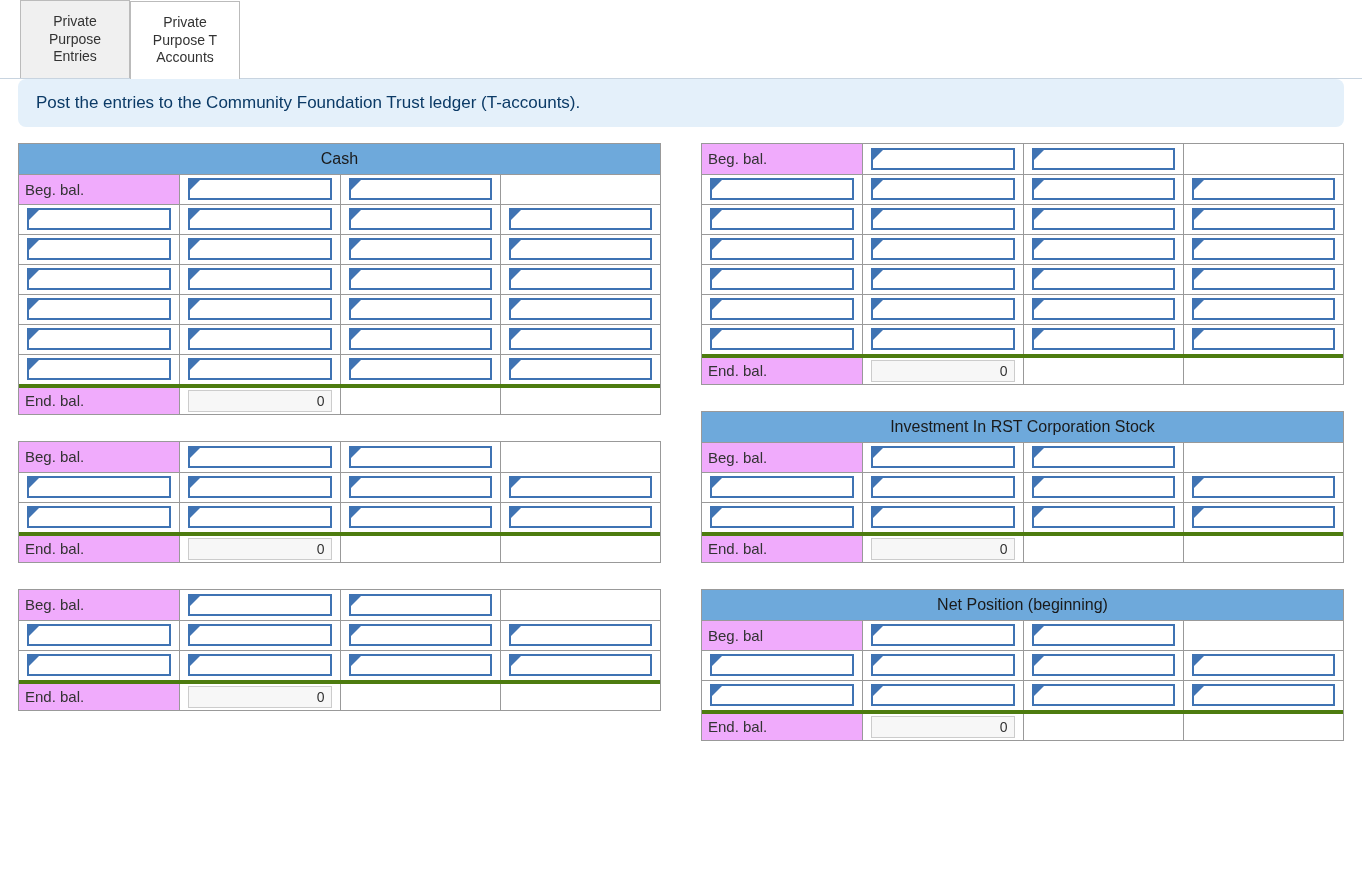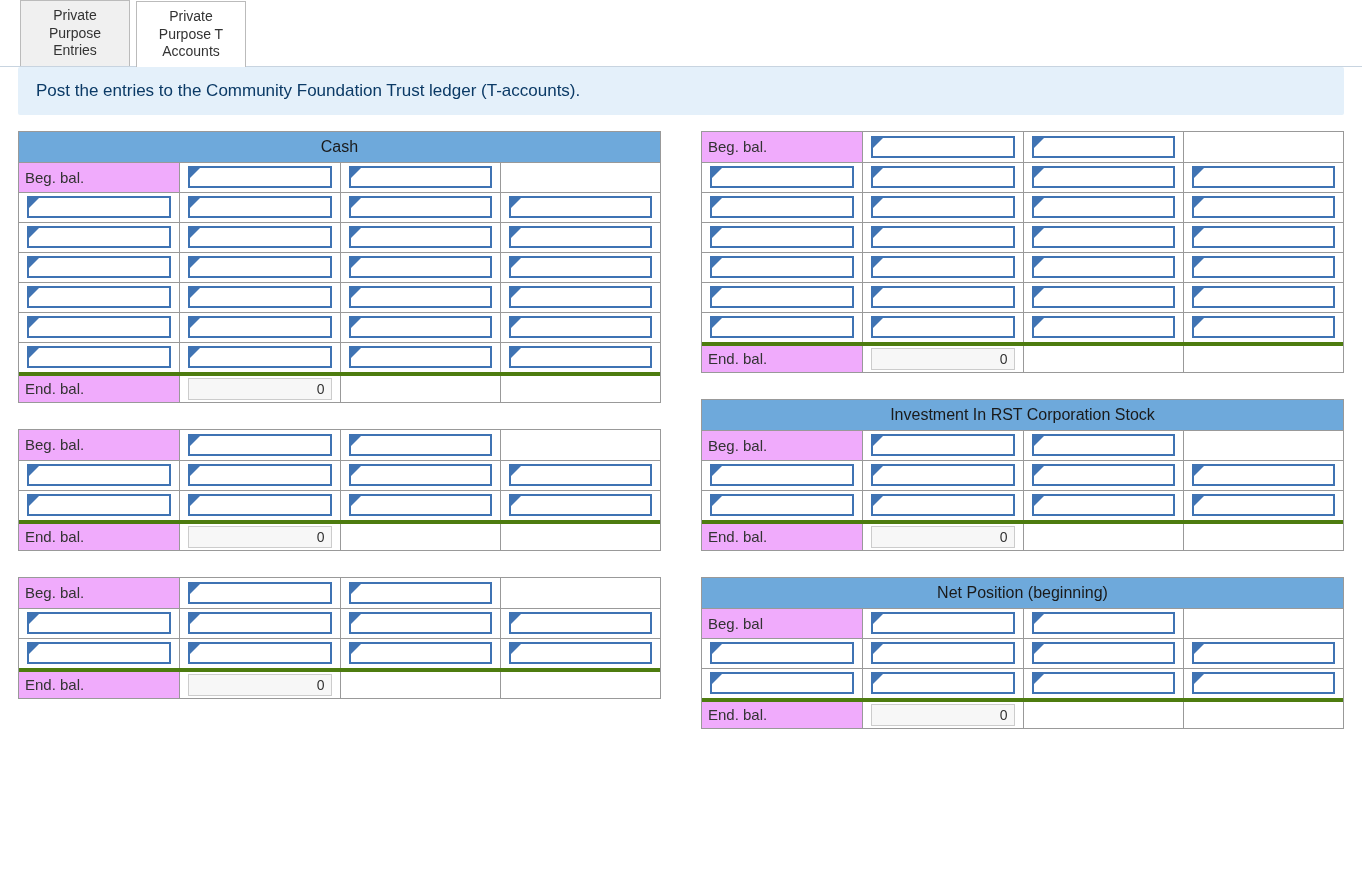--- a/index.html
+++ b/index.html
@@ -12,41 +12,40 @@
     background: #fff;
   }
   .tabs {
     display: flex;
     padding-left: 20px;
     border-bottom: 1px solid #c8d4e0;
   }
   .tab {
     border: 1px solid #bbb;
     border-bottom: none;
-    padding: 6px 14px;
+    padding: 12px 14px;
     text-align: center;
     font-size: 14px;
     line-height: 1.25;
     background: #f0f0f0;
     cursor: pointer;
-    margin-right: 6px;
     min-width: 110px;
   }
   .tab.active {
     background: #fff;
     position: relative;
     top: 1px;
   }
   .instruction {
     background: #e4f0fa;
     color: #0b3a66;
     padding: 14px 18px;
     margin: 0 18px 16px 18px;
     font-size: 17px;
-    border-radius: 2px;
+    border-radius: 8px;
   }
   .ledgers {
     display: flex;
     gap: 40px;
     padding: 0 18px;
   }
   .col { flex: 1; }
   .taccount {
     border: 1px solid #999;
     margin-bottom: 26px;

